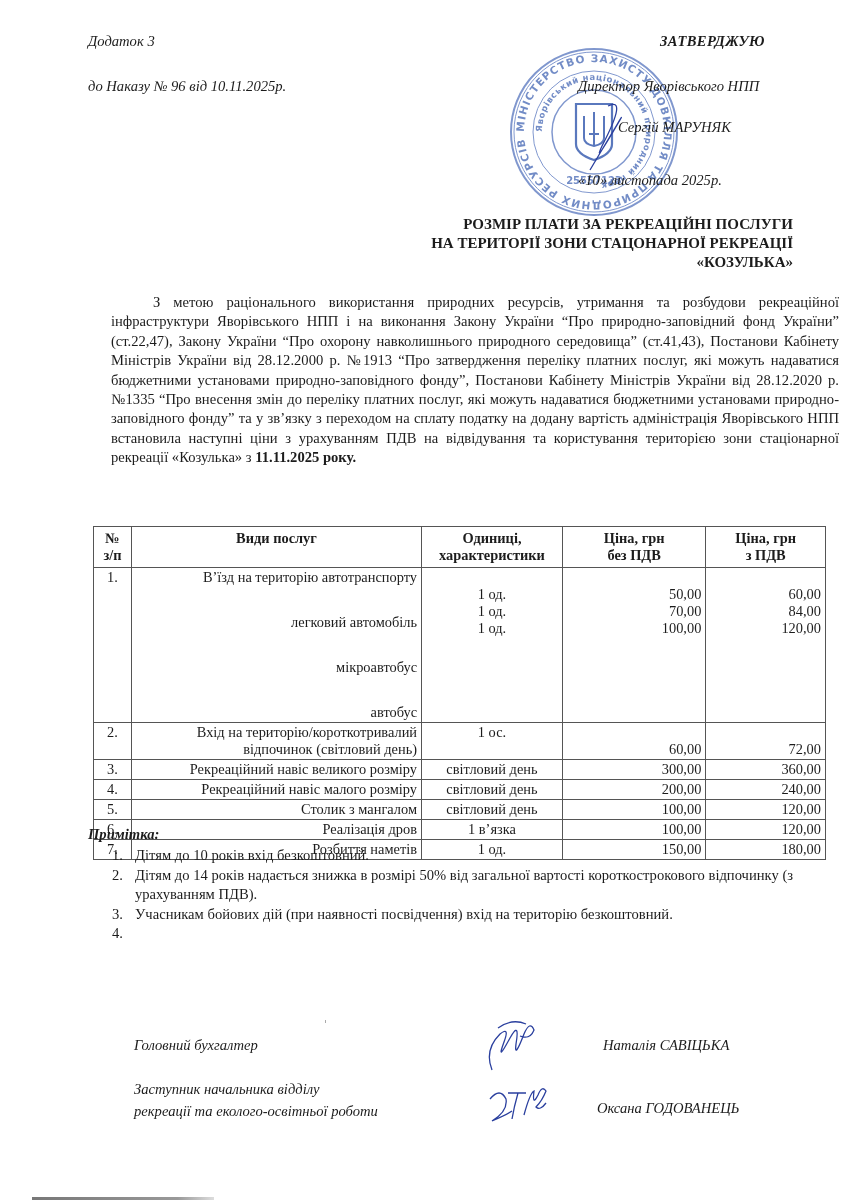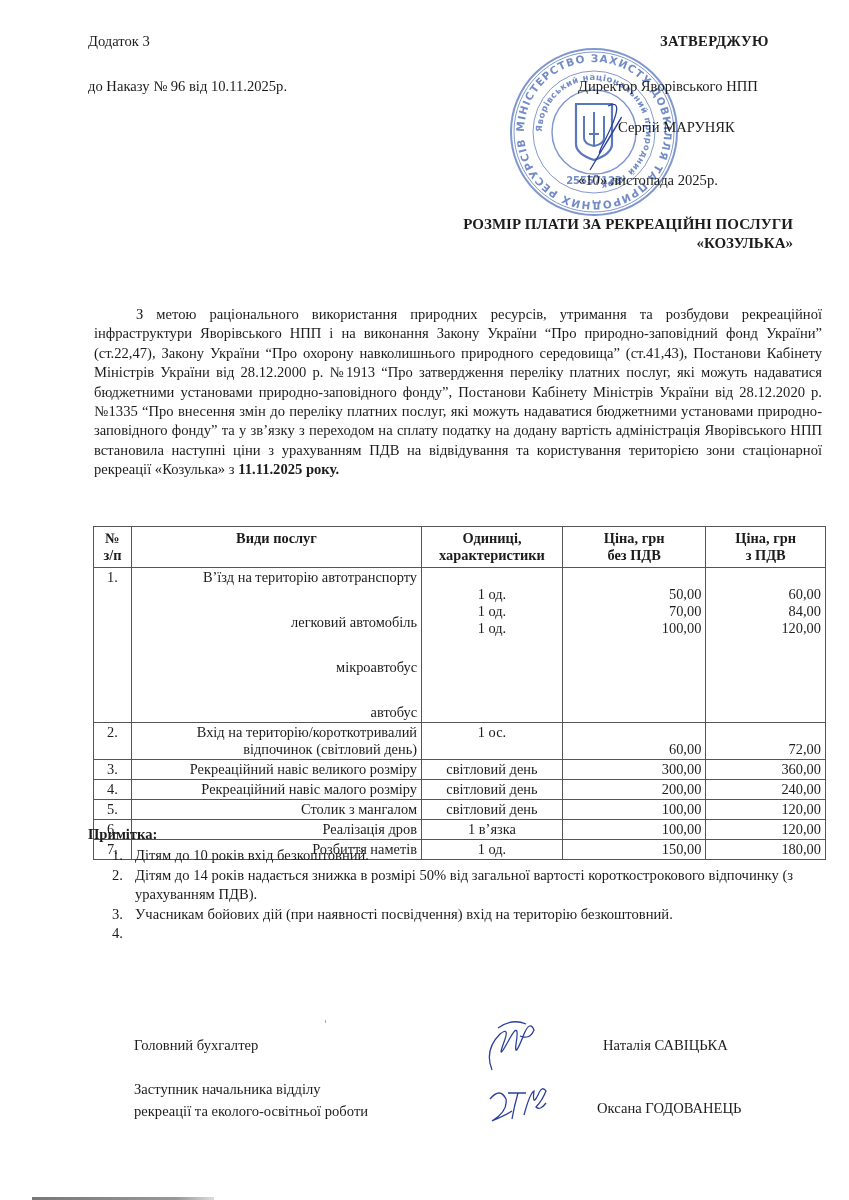--- a/index.html
+++ b/index.html
@@ -2,44 +2,43 @@
 <html><head>
 <meta charset="utf-8">
 <style>
   html, body { margin: 0; padding: 0; background: #ffffff; }
   body {
     width: 849px; height: 1200px; position: relative; overflow: hidden;
     font-family: "Liberation Serif", "DejaVu Serif", serif;
     color: #1c1c1c; font-size: 14.6px;
   }
   .abs { position: absolute; }
-  .line { white-space: nowrap; }
+  .line { white-space: nowrap; font-style: italic; }
 
   
   #dodatok { left: 88px; top: 33px; }
   #nakaz { left: 88px; top: 78px; }
 
   
   #approve-title { left: 660px; top: 33px; font-weight: bold; letter-spacing: 0.4px; }
   #approve-position { left: 578px; top: 78px; }
   #approve-name { left: 618px; top: 119px; }
   #approve-date { left: 578px; top: 172px; }
 
   
   #stamp { left: 508px; top: 46px; width: 172px; height: 172px; }
 
   
   #title { left: 0; width: 793px; top: 215px; text-align: right; font-weight: bold; line-height: 19px; font-size: 15px; }
 
   
   #intro {
-    left: 94px; top: 293px; width: 728px;
+    left: 111px; top: 293px; width: 728px;
     text-align: justify; line-height: 19.4px; font-size: 14.6px;
     text-indent: 42px;
-    margin-top: 12px;
   }
   #intro b { font-weight: bold; }
 
   
   #price-table {
     left: 93px; top: 526px; width: 733px;
     border-collapse: collapse; font-size: 14.4px; line-height: 17px;
   }
   #price-table th, #price-table td { border: 1px solid #555; padding: 1px 4px; vertical-align: top; }
   #price-table th { font-weight: bold; text-align: center; padding-top: 3px; padding-bottom: 3px; }
@@ -99,20 +98,21 @@
   <path d="M100,60 q20,-10 -6,40 q-10,22 18,-26 q8,-14 -30,50" fill="none" stroke="#2a3f9e" stroke-width="1.3"></path>
 </svg>
 
 <div id="approve-title" class="abs line">ЗАТВЕРДЖУЮ</div>
 <div id="approve-position" class="abs line">Директор Яворівського НПП</div>
 <div id="approve-name" class="abs line">Сергій МАРУНЯК</div>
 <div id="approve-date" class="abs line">«10» листопада  2025р.</div>
 
 <div id="title" class="abs">
   <div>РОЗМІР ПЛАТИ ЗА РЕКРЕАЦІЙНІ ПОСЛУГИ</div>
+  <div>НА ТЕРИТОРІЇ ЗОНИ СТАЦОНАРНОЇ РЕКРЕАЦІЇ</div>
   <div>«КОЗУЛЬКА»</div>
 </div>
 
 <div id="intro" class="abs"><span>З метою раціонального використання природних ресурсів, утримання та розбудови рекреаційної інфраструктури Яворівського НПП і на виконання Закону України “Про природно-заповідний фонд України” (ст.22,47), Закону України “Про охорону навколишнього природного середовища” (ст.41,43), Постанови Кабінету Міністрів України від 28.12.2000 р. №1913 “Про затвердження переліку платних послуг, які можуть надаватися бюджетними установами природно-заповідного фонду”, Постанови Кабінету Міністрів України від 28.12.2020 р. №1335 “Про внесення змін до переліку платних послуг, які можуть надаватися бюджетними установами природно-заповідного фонду” та у зв’язку з переходом на сплату податку на додану вартість адміністрація Яворівського НПП встановила наступні ціни з урахуванням ПДВ на відвідування та користування територією зони стаціонарної рекреації «Козулька» з </span><b>11.11.2025 року.</b></div>
 
 <table id="price-table" class="abs">
   <thead>
     <tr>
       <th class="c-num"><span class="stack"><span>№</span><span>з/п</span></span></th>
       <th class="c-svc" style="text-align:center">Види послуг</th>

